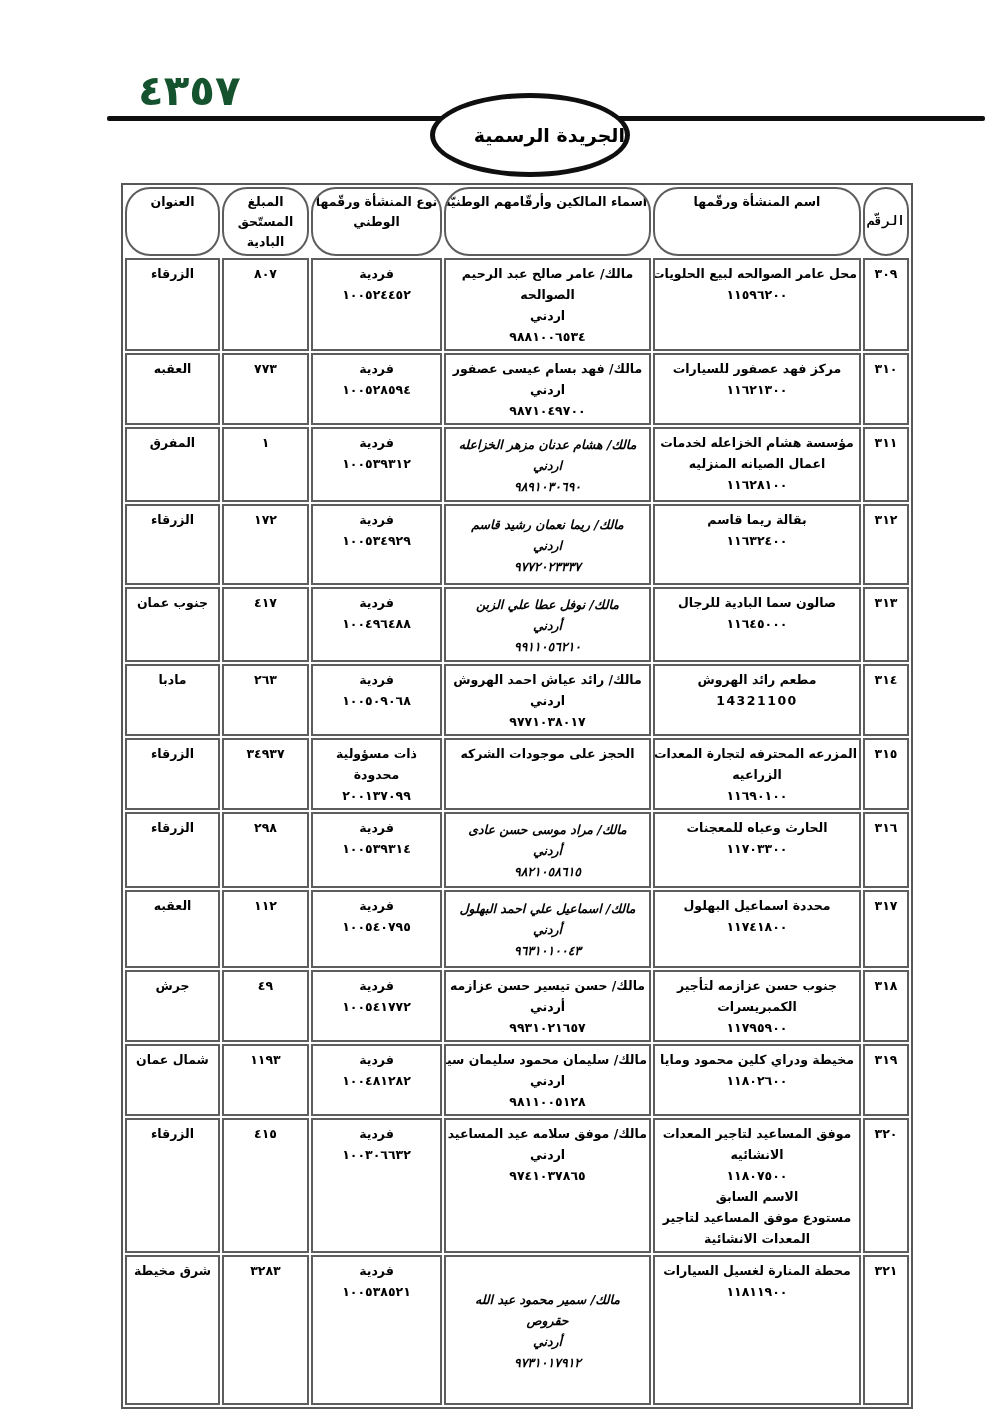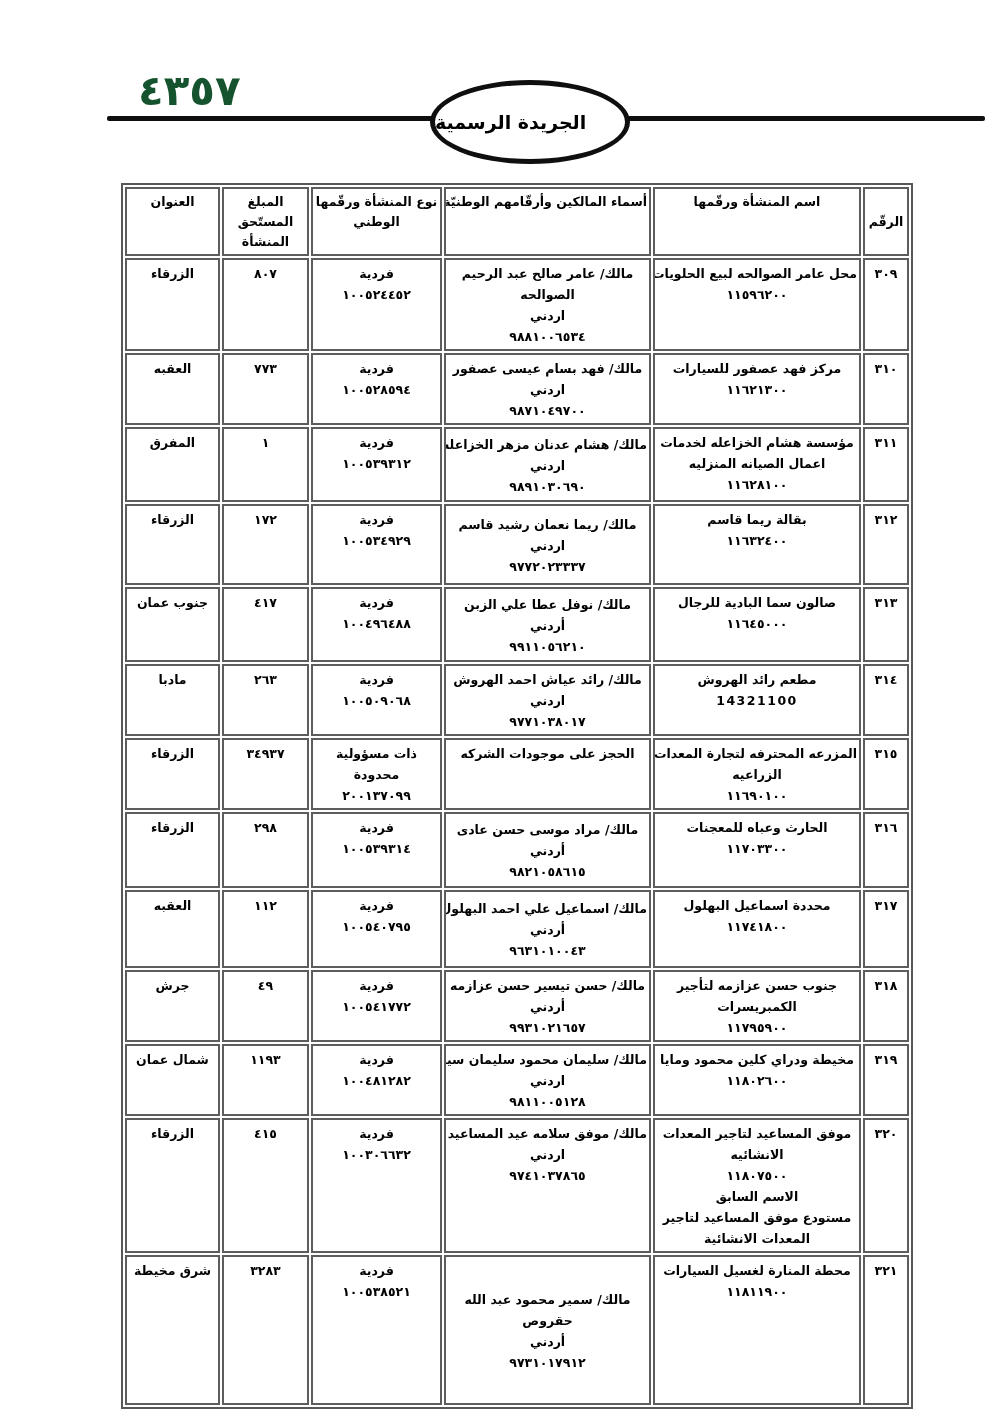--- a/index.html
+++ b/index.html
@@ -24,28 +24,28 @@
   }
   .header-rule{
     position:absolute;
     top:116px; left:107px;
     width:878px; height:5px;
     background:#0f0f0f;
     border-radius:2px;
   }
   .gazette-oval{
     position:absolute;
-    top:80px; left:430px;
+    top:93px; left:430px;
     width:190px; height:74px;
     background:#ffffff;
     border:5px solid #0f0f0f;
     border-radius:50%;
     display:flex;
     align-items:center;
-    justify-content:flex-start;
+    justify-content:flex-end;
   }
   .gazette-oval span{
     font-size:19px;
     font-weight:700;
     white-space:nowrap;
   }
   
   .table-wrap{
     position:absolute;
     top:183px; left:121px;
@@ -62,36 +62,36 @@
   }
   th,td{
     border:2px solid #5d5d5d;
     background:#ffffff;
     vertical-align:top;
     text-align:center;
     padding:3px 2px 2px 2px;
     overflow:hidden;
     font-weight:700;
   }
-  th{font-size:12.5px;}
+  th{font-size:12.5px;border-radius:25px;}
   td{font-size:12.5px;}
   .line{
     line-height:21px;
     white-space:nowrap;
     font-weight:700;
   }
   .hline{line-height:20px; white-space:nowrap;}
   .num{
     letter-spacing:1.5px;
     direction:ltr;
     unicode-bidi:embed;
   }
   .col-no .line{letter-spacing:3px;}
-  th.th-no{vertical-align:middle;}
-  td.valign-middle{vertical-align:middle;}
+  th.th-no{vertical-align:middle;font-family:Liberation Mono, monospace;}
+  td.valign-middle{vertical-align:middle;font-style:italic;}
 </style>
 </head>
 <body>
 
 <div class="page">
 
   <div class="page-number">٤٣٥٧</div>
   <div class="header-rule"></div>
   <div class="gazette-oval">
     <span>الجريدة الرسمية</span>
@@ -118,21 +118,21 @@
           <th>
             <div class="hline">أسماء المالكين وأرقّامهم الوطنيّة</div>
           </th>
           <th>
             <div class="hline">نوع المنشأة ورقّمها</div>
             <div class="hline">الوطني</div>
           </th>
           <th>
             <div class="hline">المبلغ</div>
             <div class="hline">المستّحق</div>
-            <div class="hline">المنشأة</div>
+            <div class="hline">البادية</div>
           </th>
           <th>
             <div class="hline">العنوان</div>
           </th>
         </tr>
       </thead>
       <tbody>
           <tr style="height: 78px;">
             <td class="col-no">
               <div class="line num">٣٠٩</div>

